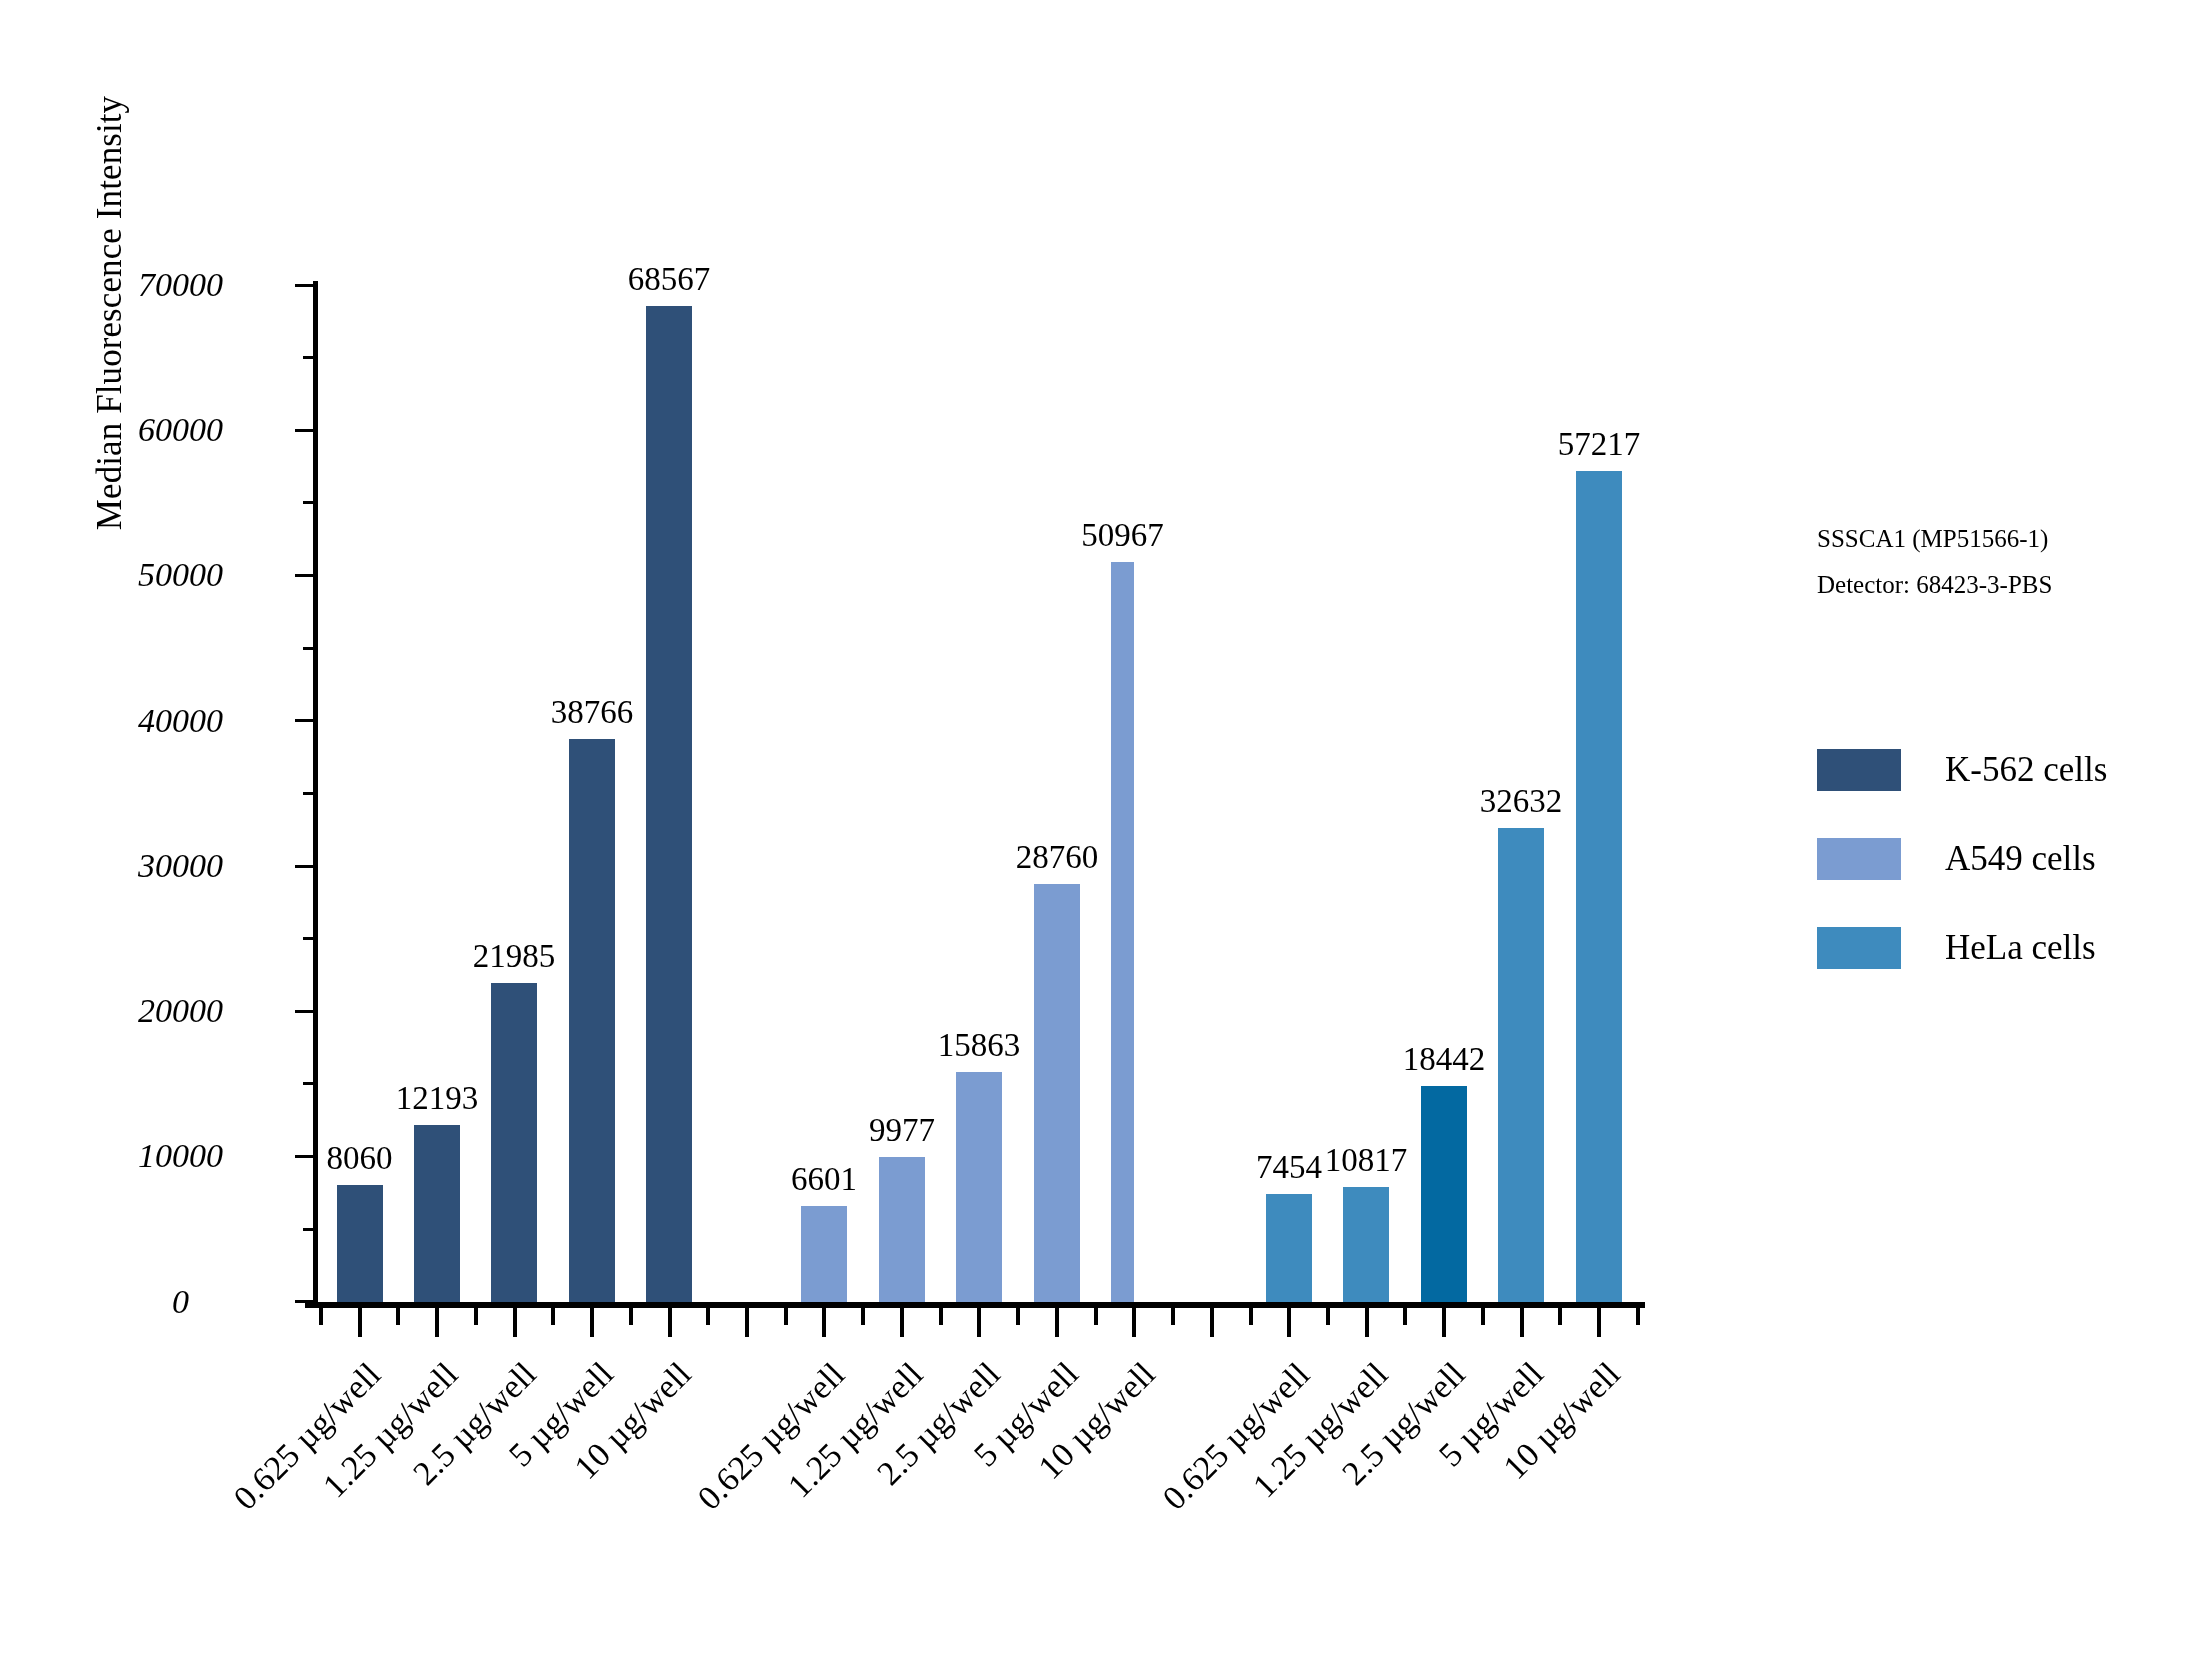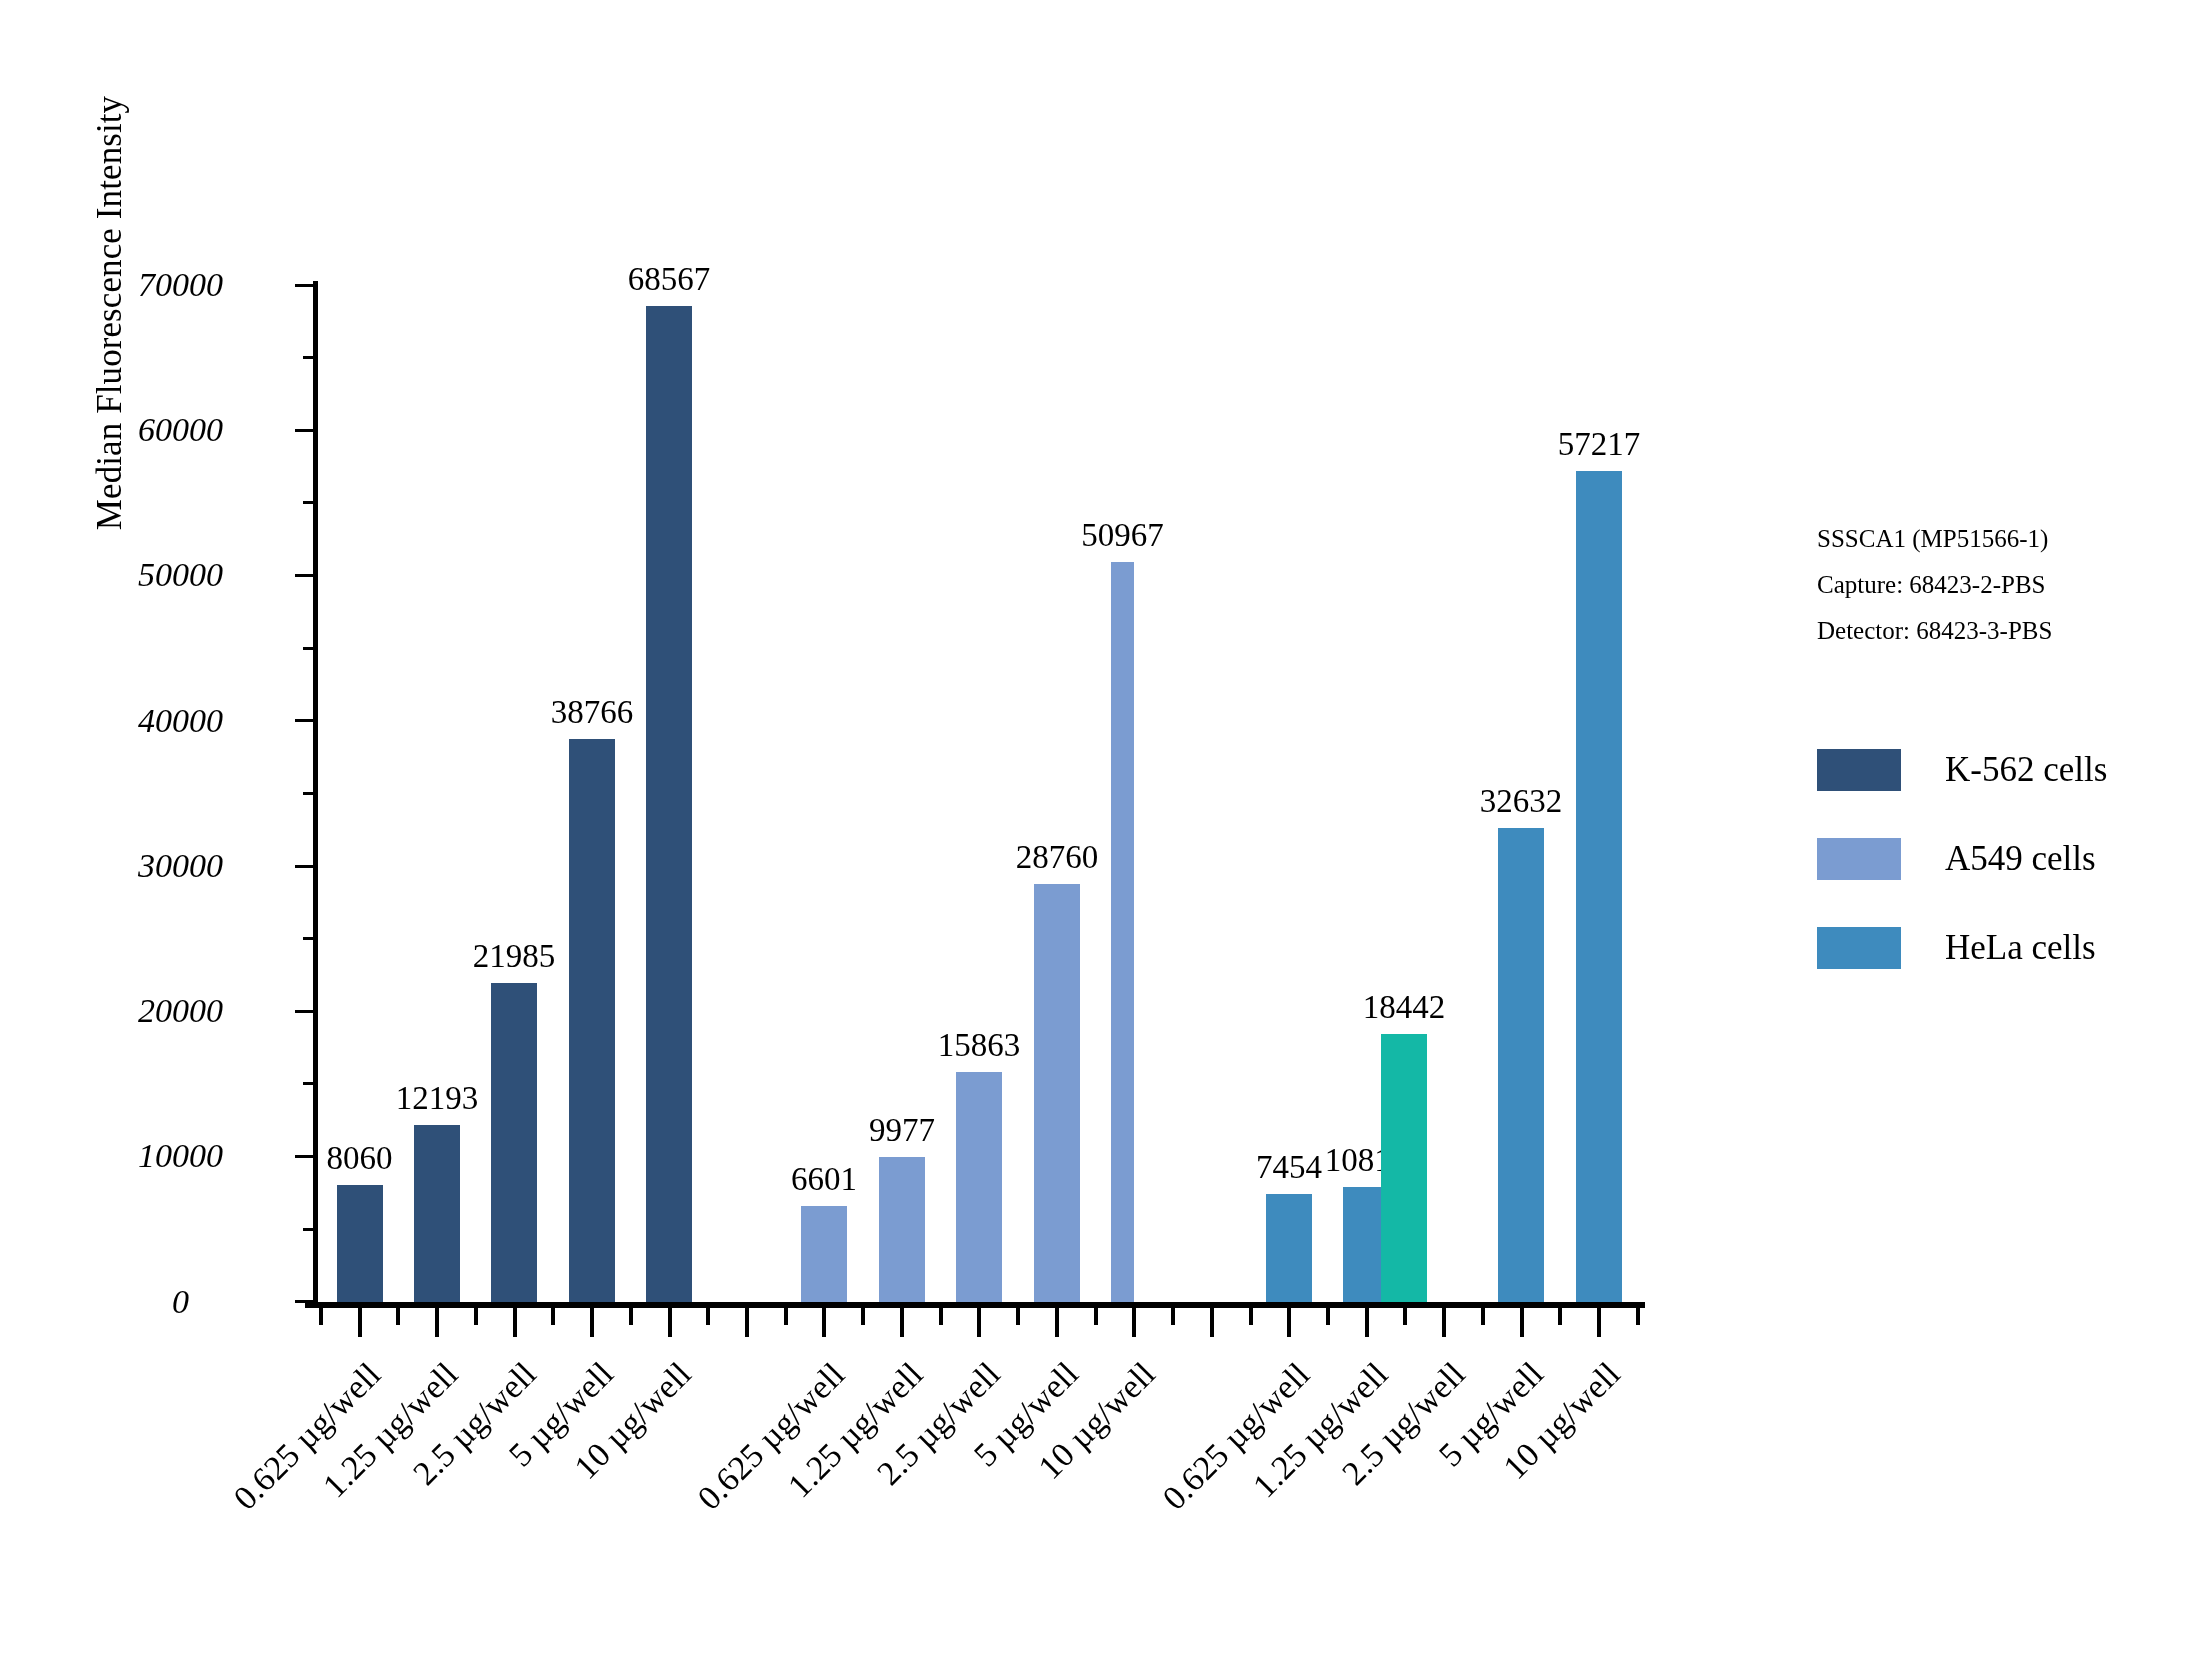--- a/index.html
+++ b/index.html
@@ -280,21 +280,21 @@
         </div>
         <div class="bar" style="left: 790px; width: 23px; height: 740px; background: rgb(123, 156, 209);">
           <span class="bar-value">50967</span>
         </div>
         <div class="bar" style="left: 945px; width: 46px; height: 108px; background: rgb(62, 139, 190);">
           <span class="bar-value">7454</span>
         </div>
         <div class="bar" style="left: 1022px; width: 46px; height: 115px; background: rgb(62, 139, 190);">
           <span class="bar-value">10817</span>
         </div>
-        <div class="bar" style="left: 1060px; width: 46px; height: 268px; background: #14b8a6;">
+        <div class="bar" style="left: 1100px; width: 46px; height: 216px; background: #0369a1;">
           <span class="bar-value">18442</span>
         </div>
         <div class="bar" style="left: 1177px; width: 46px; height: 474px; background: rgb(62, 139, 190);">
           <span class="bar-value">32632</span>
         </div>
         <div class="bar" style="left: 1255px; width: 46px; height: 831px; background: rgb(62, 139, 190);">
           <span class="bar-value">57217</span>
         </div>
       </div>
     <div id="x-labels">
@@ -311,21 +311,20 @@
         <div class="x-tick-label" style="left: 968px;">0.625 µg/well</div>
         <div class="x-tick-label" style="left: 1046px;">1.25 µg/well</div>
         <div class="x-tick-label" style="left: 1123px;">2.5 µg/well</div>
         <div class="x-tick-label" style="left: 1201px;">5 µg/well</div>
         <div class="x-tick-label" style="left: 1278px;">10 µg/well</div>
       </div>
   </div>
 
   <div id="annotation">
     <div>SSSCA1 (MP51566-1)</div>
-    <div>Capture: 68423-2-PBS</div>
     <div>Detector: 68423-3-PBS</div>
   </div>
 
   <div id="legend">
       <div class="legend-row">
         <span class="legend-swatch" style="background: rgb(47, 80, 120);"></span>
         <span class="legend-label">K-562 cells</span>
       </div>
       <div class="legend-row">
         <span class="legend-swatch" style="background: rgb(123, 156, 209);"></span>

